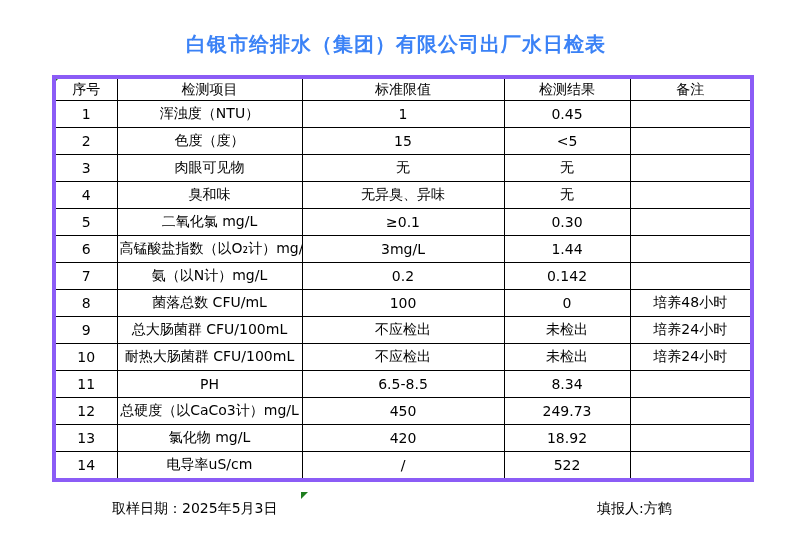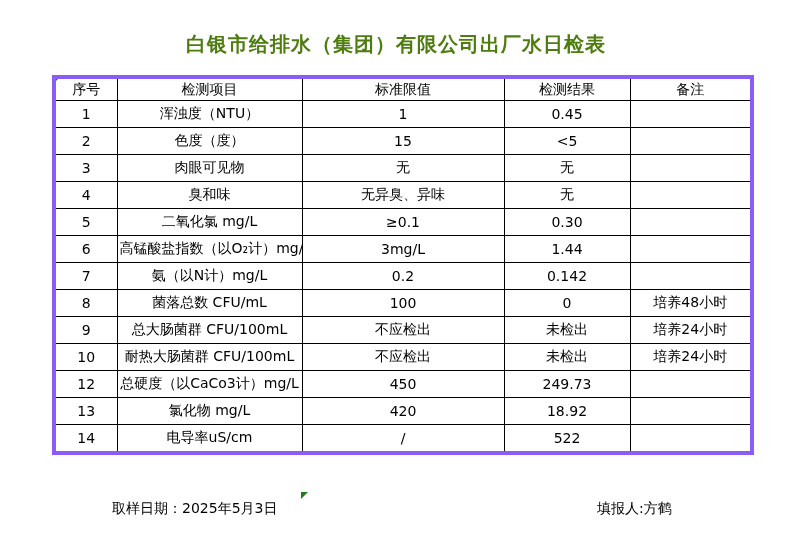--- a/index.html
+++ b/index.html
@@ -20,21 +20,21 @@
     position: absolute;
     top: 31px;
     left: 0;
     width: 100%;
     margin: 0;
     text-align: center;
     font-family: "DejaVu Serif", serif;
     font-size: 20px;
     font-weight: bold;
     letter-spacing: 1px;
-    color: #4d7c0f;
+    color: #3b82f6;
   }
   table.inspection {
     position: absolute;
     left: 52px;
     top: 75px;
     width: 698px;
     border-collapse: collapse;
     table-layout: fixed;
     border: 4px solid #8b5cf6;
   }
@@ -165,20 +165,27 @@
         <td>培养24小时</td>
       </tr>
       <tr>
         <td>10</td>
         <td>耐热大肠菌群 CFU/100mL</td>
         <td>不应检出</td>
         <td>未检出</td>
         <td>培养24小时</td>
       </tr>
       <tr>
+        <td>11</td>
+        <td>PH</td>
+        <td>6.5-8.5</td>
+        <td>8.34</td>
+        <td></td>
+      </tr>
+      <tr>
         <td>12</td>
         <td>总硬度（以CaCo3计）mg/L</td>
         <td>450</td>
         <td>249.73</td>
         <td></td>
       </tr>
       <tr>
         <td>13</td>
         <td>氯化物 mg/L</td>
         <td>420</td>

